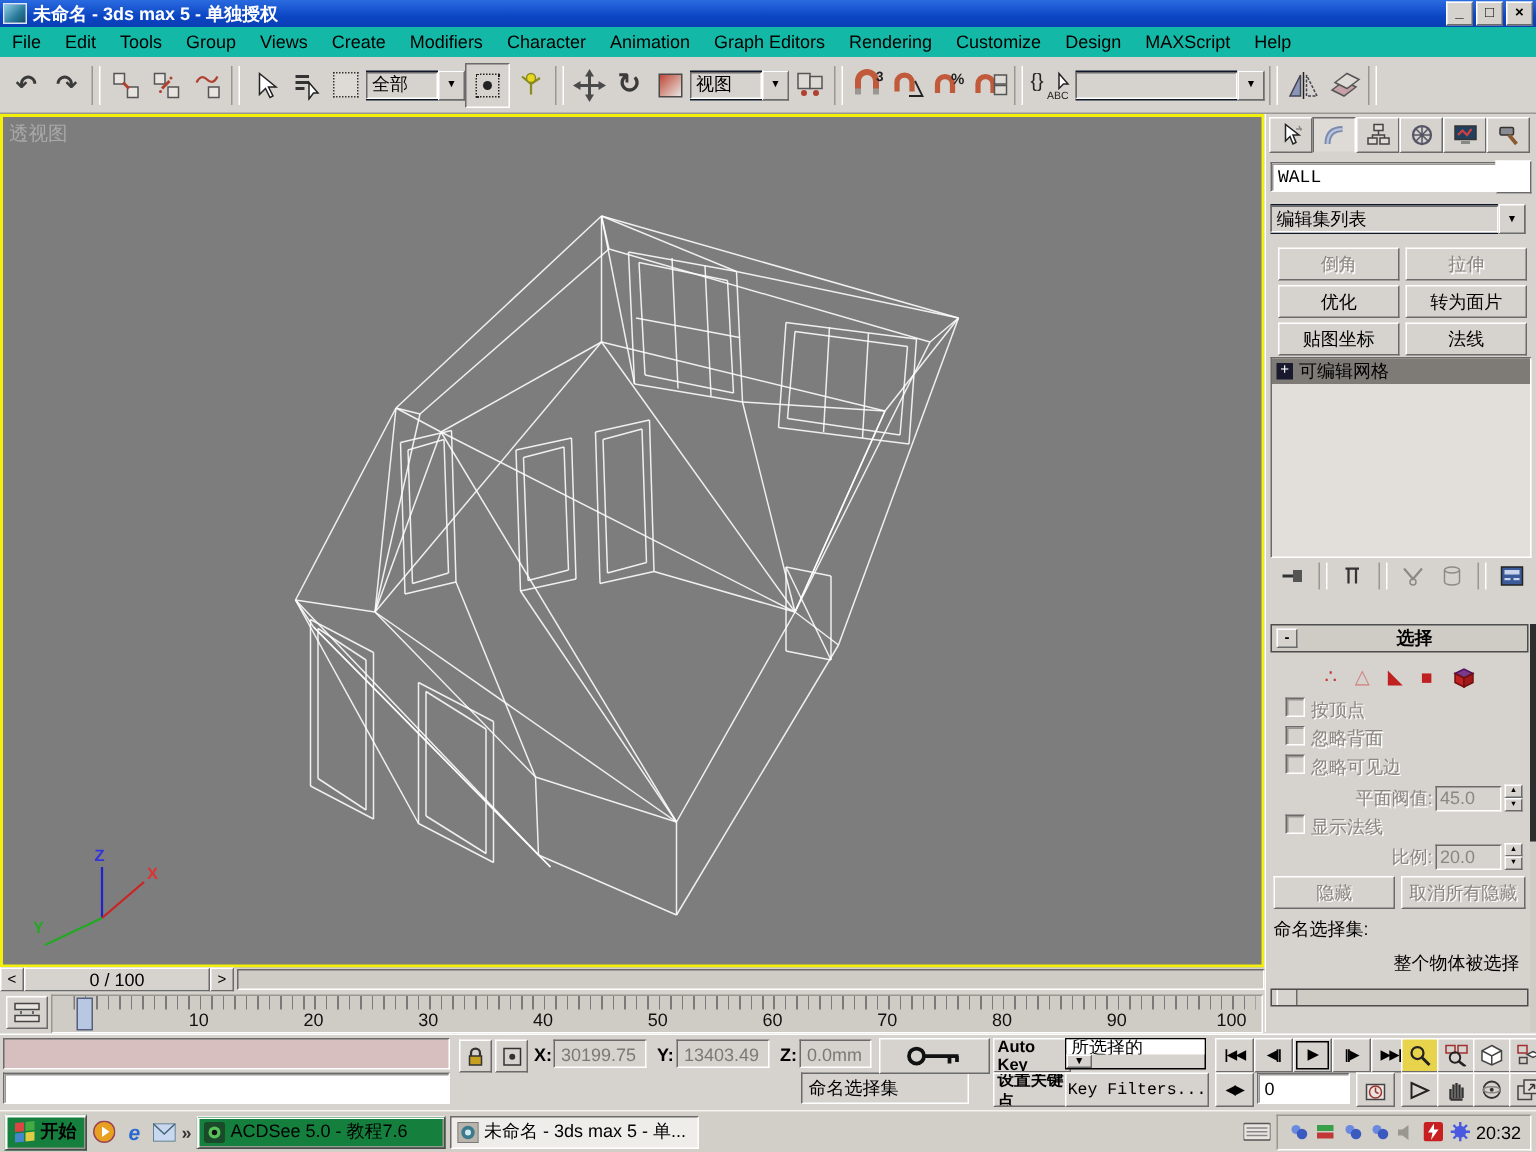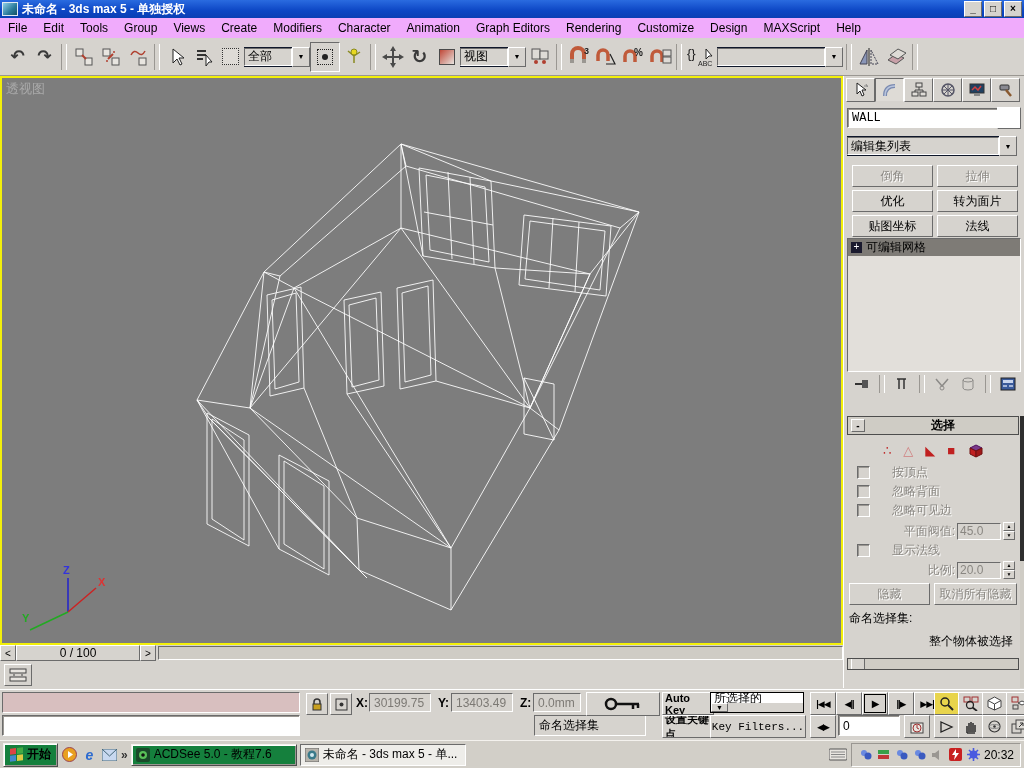--- a/index.html
+++ b/index.html
@@ -12,42 +12,42 @@
   .sunkenw{background:#fff;border:1px solid;border-color:#6b6b6b #fff #fff #6b6b6b;box-shadow:inset 1px 1px 0 #9a9792;}
   .disabled{color:#8a8782;text-shadow:1px 1px 0 #fff;}
   .center{display:flex;align-items:center;justify-content:center;}
   
   #titlebar{left:0;top:0;width:1024px;height:18px;background:linear-gradient(180deg,#2a6be0 0%,#0c46c4 60%,#0a3eb4 100%);display:flex;align-items:center;padding:0 2px;box-sizing:border-box;}
   #titlebar .ticon{width:14px;height:12px;background:linear-gradient(135deg,#8fd0e8,#2a7a9a 60%,#145064);border:1px solid #dfe8f0;margin-right:4px;}
   #titlebar .ttext{color:#fff;font-weight:bold;font-size:12px;letter-spacing:0;text-align:right;}
   #titlebar .wbtns{margin-left:auto;display:flex;gap:2px;}
   .wbtn{width:16px;height:14px;font-size:10px;line-height:10px;font-weight:bold;color:#000;}
   
-  #menubar{left:0;top:18px;width:1024px;height:20px;display:flex;align-items:center;background:#f0abfc;border-bottom:1px solid #fff;}
+  #menubar{left:0;top:18px;width:1024px;height:20px;display:flex;align-items:center;background:#14b8a6;border-bottom:1px solid #fff;}
   .menu-item{padding:2px 8px;cursor:default;}
   
   #toolbar{left:0;top:38px;width:1024px;height:38px;background:#d6d3ce;display:flex;align-items:center;padding:0 4px;box-sizing:border-box;border-bottom:1px solid #9a9792;overflow:hidden;white-space:nowrap;}
   .tbtn{width:27px;height:28px;display:inline-flex;align-items:center;justify-content:center;flex:0 0 auto;}
   .tsep{width:4px;height:26px;border-left:1px solid #9a9792;border-right:1px solid #fff;margin:0 3px;flex:0 0 auto;}
   .glyph{font-size:17px;font-weight:bold;color:#3a3a3a;}
   .dropdown{height:20px;display:inline-flex;align-items:center;flex:0 0 auto;background:#0f172a;justify-content:flex-end;}
   .dd-field{height:18px;border:1px solid;border-color:#6b6b6b #fff #fff #6b6b6b;background:#d6d3ce;display:flex;align-items:center;padding:0 3px;box-sizing:border-box;}
   .dd-arrow{width:16px;height:18px;font-size:8px;}
   
   #viewport{left:0;top:76px;width:843px;height:569px;background:#7d7d7d;border:2px solid #f2ef0a;box-sizing:border-box;}
   #vp-label{position:absolute;left:4px;top:2px;color:#a9a9a9;font-size:13px;}
   #wfsvg{position:absolute;left:0;top:0;}
   #axis-tripod{position:absolute;left:18px;bottom:8px;}
   .axis-label{font-size:11px;font-weight:bold;}
   
   #panel{left:843px;top:76px;width:181px;height:612px;background:#d6d3ce;border-left:1px solid #fff;box-sizing:border-box;}
   .ptab{width:27px;height:22px;display:inline-flex;align-items:center;justify-content:center;border:1px solid;border-color:#fff #6b6b6b #6b6b6b #fff;background:#d6d3ce;}
   .ptab.active{border-color:#6b6b6b #fff #d6d3ce #6b6b6b;background:#dedbd6;}
   .pbtn{height:20px;font-size:12px;display:flex;align-items:center;justify-content:center;overflow:hidden;white-space:nowrap;}
-  .chkrow{display:flex;align-items:center;gap:22px;height:17px;margin:2px 0 2px 10px;}
+  .chkrow{display:flex;gap:4px;height:17px;margin:2px 0 2px 10px;}
   .chkbox{width:11px;height:11px;background:#d6d3ce;border:1px solid;border-color:#6b6b6b #fff #fff #6b6b6b;box-shadow:inset 1px 1px 0 #9a9792;}
   .spinner{display:inline-flex;flex-direction:column;width:12px;height:18px;}
   .spinner div{flex:1;font-size:5px;line-height:7px;display:flex;align-items:center;justify-content:center;background:#d6d3ce;border:1px solid;border-color:#fff #6b6b6b #6b6b6b #fff;}
   .rollout-hdr{height:17px;border:1px solid #4d4d4d;background:#cfccc5;display:flex;align-items:center;font-weight:bold;}
   .rollout-hdr .cbox{width:12px;height:11px;margin:0 3px;font-size:10px;line-height:9px;}
   
   #timeslider{left:0;top:645px;width:843px;height:16px;background:#d6d3ce;display:flex;align-items:center;}
   #trackbar{left:0;top:661px;width:843px;height:28px;background:#d6d3ce;}
   #ruler{position:absolute;left:34px;top:2px;width:806px;height:24px;background:#cfccc5;border:1px solid;border-color:#9a9792 #fff #fff #9a9792;}
   #ruler .ticks{position:absolute;left:14px;top:0;right:4px;height:9px;background:repeating-linear-gradient(90deg,#7a7a7a 0px,#7a7a7a 1px,transparent 1px,transparent 7.65px);}
@@ -553,20 +553,37 @@
 </div>
 
 <div id="trackbar" class="abs">
   <div class="raised abs center" style="left:4px;top:3px;width:26px;height:20px;">
     <svg width="18" height="14">
         <rect x="1" y="1" width="16" height="4" fill="#e8e5e0" stroke="#444"></rect>
         <rect x="1" y="9" width="16" height="4" fill="#e8e5e0" stroke="#444"></rect>
         <path d="M5 6 l0 2 M13 8 l0 -2" stroke="#444"></path>
       </svg>
   </div>
+  <div id="ruler">
+    <div class="ticks"></div>
+    <div>
+        <span class="tick-num" style="left: 21px;">0</span>
+        <span class="tick-num" style="left: 97.5px;">10</span>
+        <span class="tick-num" style="left: 174px;">20</span>
+        <span class="tick-num" style="left: 250.5px;">30</span>
+        <span class="tick-num" style="left: 327px;">40</span>
+        <span class="tick-num" style="left: 403.5px;">50</span>
+        <span class="tick-num" style="left: 480px;">60</span>
+        <span class="tick-num" style="left: 556.5px;">70</span>
+        <span class="tick-num" style="left: 633px;">80</span>
+        <span class="tick-num" style="left: 709.5px;">90</span>
+        <span class="tick-num" style="left: 786px;">100</span>
+      </div>
+    <div id="tb-handle"></div>
+  </div>
 </div>
 
 <div id="statusbar" class="abs">
   <div class="sfield sunken" style="left:2px;top:2px;width:298px;height:21px;background:#d8bfbf;"></div>
   <div class="sfield sunkenw" style="left:2px;top:25px;width:298px;height:21px;"></div>
 
   <div class="raised center abs" style="left:306px;top:3px;width:20px;height:20px;">
     <svg width="12" height="13">
         <path d="M3 6 V4 a3 3 0 0 1 6 0 V6" fill="none" stroke="#333" stroke-width="1.5"></path>
         <rect x="2" y="6" width="8" height="6" fill="#c8a020" stroke="#333"></rect>

